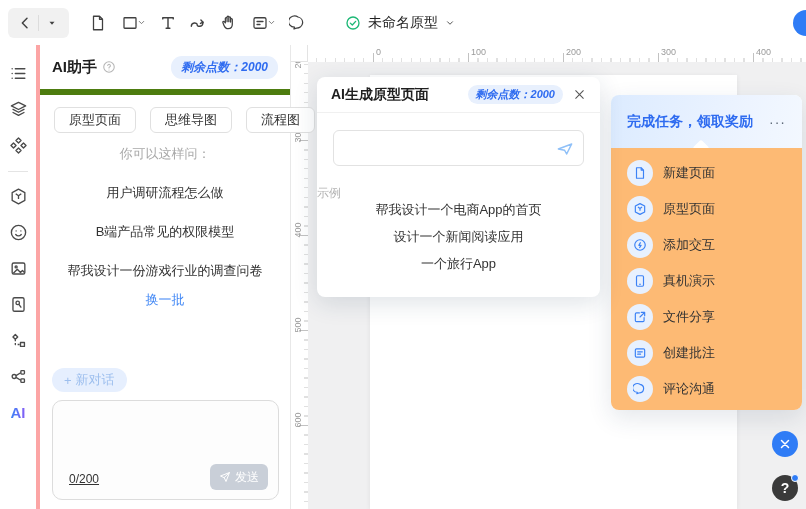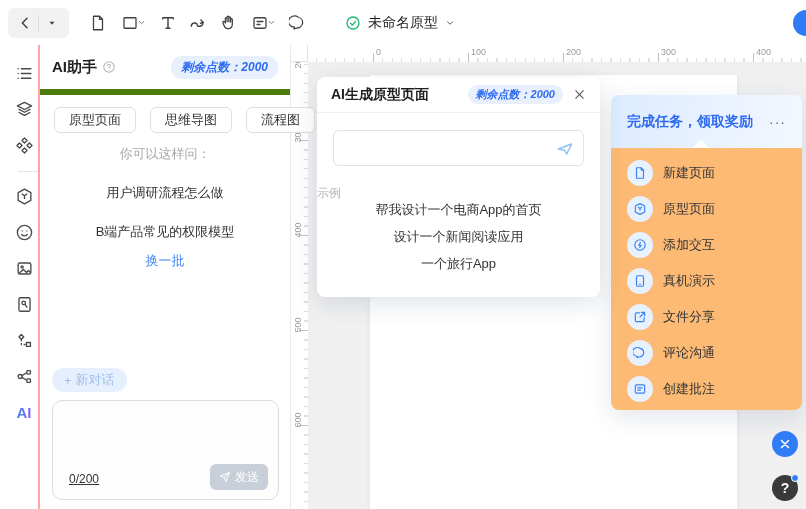--- a/index.html
+++ b/index.html
@@ -13,21 +13,21 @@
   .back-group .tool-btn { width:26px; }
   .back-group .divider { width:1px; height:16px; background:#dcdcdc; }
   .tool-btn { width:30px; height:30px; display:flex; align-items:center; justify-content:center; border-radius:6px; color:#404040; cursor:pointer; }
   .tool-group { display:flex; align-items:center; margin-left:14px; }
   .chev-mini { margin-left:-2px; color:#707070; }
   .doc-title { position:absolute; left:0; right:0; top:0; height:45px; display:flex; align-items:center; justify-content:center; gap:7px; pointer-events:none; }
   .doc-title .title-text { font-size:14px; color:#1f1f1f; }
   .avatar { position:absolute; left:793px; top:10px; width:26px; height:26px; border-radius:50%; background:#2f7cf6; }
 
   
-  .sidebar { position:absolute; left:0; top:45px; width:40px; height:464px; background:#fff; border-right:2px solid #fca5a5; display:flex; flex-direction:column; align-items:flex-end; padding-top:14px; z-index:25; }
+  .sidebar { position:absolute; left:0; top:45px; width:40px; height:464px; background:#fff; border-right:4px solid #fca5a5; display:flex; flex-direction:column; align-items:center; padding-top:14px; z-index:25; }
   .side-item { width:28px; height:28px; display:flex; align-items:center; justify-content:center; color:#4a4a4a; margin-bottom:8px; border-radius:6px; cursor:pointer; }
   .side-divider { width:20px; height:1px; background:#e4e4e4; margin:4px 0 10px; }
   .ai-logo { font-size:15px; font-weight:bold; background:linear-gradient(90deg,#3b82f6,#8b5cf6); -webkit-background-clip:text; background-clip:text; color:transparent; }
 
   
   .ai-panel { position:absolute; left:40px; top:45px; width:251px; height:464px; background:#fff; border-right:1px solid #e8e8e8; z-index:24; }
   .ai-head { display:flex; align-items:center; height:50px; padding:0 12px; border-bottom:6px solid #4d7c0f; }
   .ai-head-title { font-size:15px; font-weight:bold; color:#1f1f1f; }
   .help-q { margin-left:5px; color:#b5b5b5; }
   .credit-pill { margin-left:auto; background:#e8f0fd; color:#2e6bf0; font-size:12px; font-style:italic; font-weight:bold; padding:3px 10px; border-radius:11px; }
@@ -308,20 +308,21 @@
     <div class="cat-row">
       <button class="cat-btn">原型页面</button>
       <button class="cat-btn">思维导图</button>
       <button class="cat-btn">流程图</button>
     </div>
   </div>
 
   <div class="hint-text">你可以这样问：</div>
   <div class="suggestion">用户调研流程怎么做</div>
   <div class="suggestion">B端产品常见的权限模型</div>
+  <div class="suggestion">帮我设计一份游戏行业的调查问卷</div>
   <div class="refresh-link">换一批</div>
 
   <div class="new-chat">
     <span>+</span>
     <span>新对话</span>
   </div>
 
   <div class="chat-card">
     <span class="char-count">0/200</span>
     <button class="send-btn">
@@ -406,34 +407,34 @@
       <span class="task-ico">
           <svg width="14" height="14" viewBox="0 0 24 24" fill="none" stroke="currentColor" stroke-width="2" stroke-linecap="round" stroke-linejoin="round">
             <path d="M19 13v5a2 2 0 0 1-2 2H6a2 2 0 0 1-2-2V7a2 2 0 0 1 2-2h5"></path>
             <path d="M14 4h6v6M20 4l-8 8"></path>
           </svg>
         </span>
       <span class="task-label">文件分享</span>
     </div>
     <div class="task-item">
       <span class="task-ico">
-          <svg width="14" height="14" viewBox="0 0 24 24" fill="none" stroke="currentColor" stroke-width="2" stroke-linejoin="round">
-            <path d="M12 4a8 7.5 0 1 0-4.6 13.6L6.6 20l3.4-1.2A8 7.5 0 0 0 12 4z"></path>
-          </svg>
-        </span>
-      <span class="task-label">评论沟通</span>
-    </div>
-    <div class="task-item">
-      <span class="task-ico">
           <svg width="14" height="14" viewBox="0 0 24 24" fill="none" stroke="currentColor" stroke-width="2" stroke-linecap="round">
             <rect x="4" y="5" width="16" height="14" rx="2"></rect>
             <path d="M8 10h8M8 14h5"></path>
           </svg>
         </span>
       <span class="task-label">创建批注</span>
+    </div>
+    <div class="task-item">
+      <span class="task-ico">
+          <svg width="14" height="14" viewBox="0 0 24 24" fill="none" stroke="currentColor" stroke-width="2" stroke-linejoin="round">
+            <path d="M12 4a8 7.5 0 1 0-4.6 13.6L6.6 20l3.4-1.2A8 7.5 0 0 0 12 4z"></path>
+          </svg>
+        </span>
+      <span class="task-label">评论沟通</span>
     </div>
   </div>
 </div>
 
 <div class="fab-close">
   <span>
       <svg width="12" height="12" viewBox="0 0 24 24" fill="none" stroke="#fff" stroke-width="3" stroke-linecap="round">
         <path d="M5 5l14 14M19 5 5 19"></path>
       </svg>
     </span>

